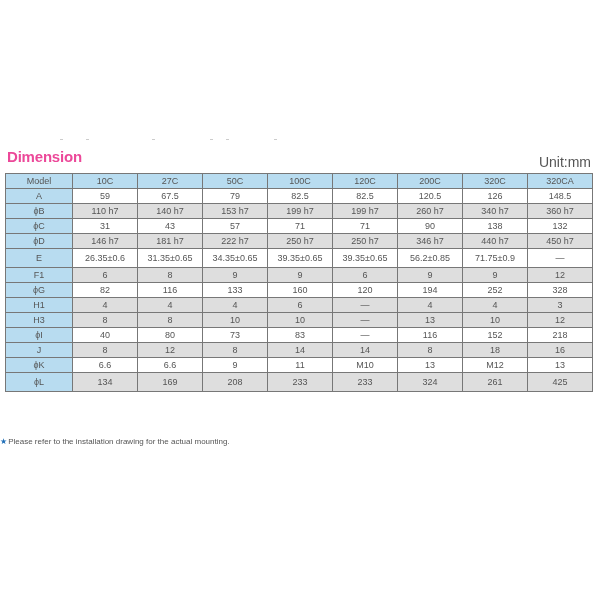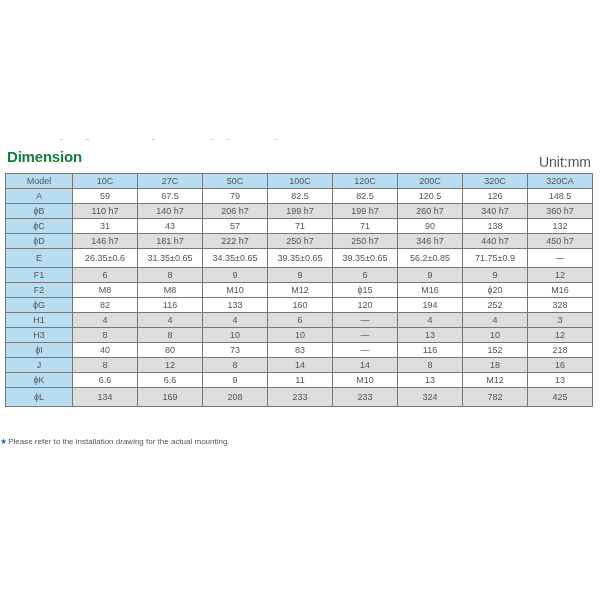--- a/index.html
+++ b/index.html
@@ -1,19 +1,19 @@
 <!DOCTYPE html>
 <html><head>
   <meta charset="utf-8">
   <style>
     html, body { margin: 0; padding: 0; background: #ffffff; }
     body { width: 600px; height: 600px; position: relative; overflow: hidden;
            font-family: "Liberation Sans", "DejaVu Sans", sans-serif; color: #555; }
     .title { position: absolute; left: 7px; top: 148px; font-size: 15px; font-weight: bold;
-             color: #15803d; letter-spacing: -0.2px; }
+             color: #ec4899; letter-spacing: -0.2px; }
     .unit { position: absolute; right: 9px; top: 154px; font-size: 14px; color: #555; }
     table.dim { position: absolute; left: 5px; top: 173px; width: 588px;
                 border-collapse: collapse; table-layout: fixed;
                 border: 1.5px solid #555; }
     table.dim td, table.dim th { border: 1px solid #777; text-align: center; font-size: 9px;
                 font-weight: normal; color: #555; padding: 0; height: 14px; line-height: 13px;
                 white-space: nowrap; overflow: hidden; }
     table.dim th.hdr { background: #b8dcf0; }
     table.dim td.lbl { background: #b8dcf0; width: 66px; }
     table.dim tr.odd td.val { background: #ffffff; }
@@ -62,21 +62,21 @@
         <td class="val">82.5</td>
         <td class="val">82.5</td>
         <td class="val">120.5</td>
         <td class="val">126</td>
         <td class="val">148.5</td>
       </tr>
       <tr class="even">
         <td class="lbl">ϕB</td>
         <td class="val">110 h7</td>
         <td class="val">140 h7</td>
-        <td class="val">206 h7</td>
+        <td class="val">153 h7</td>
         <td class="val">199 h7</td>
         <td class="val">199 h7</td>
         <td class="val">260 h7</td>
         <td class="val">340 h7</td>
         <td class="val">360 h7</td>
       </tr>
       <tr class="odd">
         <td class="lbl">ϕC</td>
         <td class="val">31</td>
         <td class="val">43</td>
@@ -114,31 +114,20 @@
         <td class="val">6</td>
         <td class="val">8</td>
         <td class="val">9</td>
         <td class="val">9</td>
         <td class="val">6</td>
         <td class="val">9</td>
         <td class="val">9</td>
         <td class="val">12</td>
       </tr>
       <tr class="odd">
-        <td class="lbl">F2</td>
-        <td class="val">M8</td>
-        <td class="val">M8</td>
-        <td class="val">M10</td>
-        <td class="val">M12</td>
-        <td class="val">ϕ15</td>
-        <td class="val">M16</td>
-        <td class="val">ϕ20</td>
-        <td class="val">M16</td>
-      </tr>
-      <tr class="odd">
         <td class="lbl">ϕG</td>
         <td class="val">82</td>
         <td class="val">116</td>
         <td class="val">133</td>
         <td class="val">160</td>
         <td class="val">120</td>
         <td class="val">194</td>
         <td class="val">252</td>
         <td class="val">328</td>
       </tr>
@@ -198,21 +187,21 @@
         <td class="val">13</td>
       </tr>
       <tr class="even tall">
         <td class="lbl">ϕL</td>
         <td class="val">134</td>
         <td class="val">169</td>
         <td class="val">208</td>
         <td class="val">233</td>
         <td class="val">233</td>
         <td class="val">324</td>
-        <td class="val">782</td>
+        <td class="val">261</td>
         <td class="val">425</td>
       </tr>
     </tbody>
 </table>
 
 <div class="note">
   <span class="star">★</span><span>Please refer to the installation drawing for the actual mounting.</span>
 </div>
 
 </body></html>

